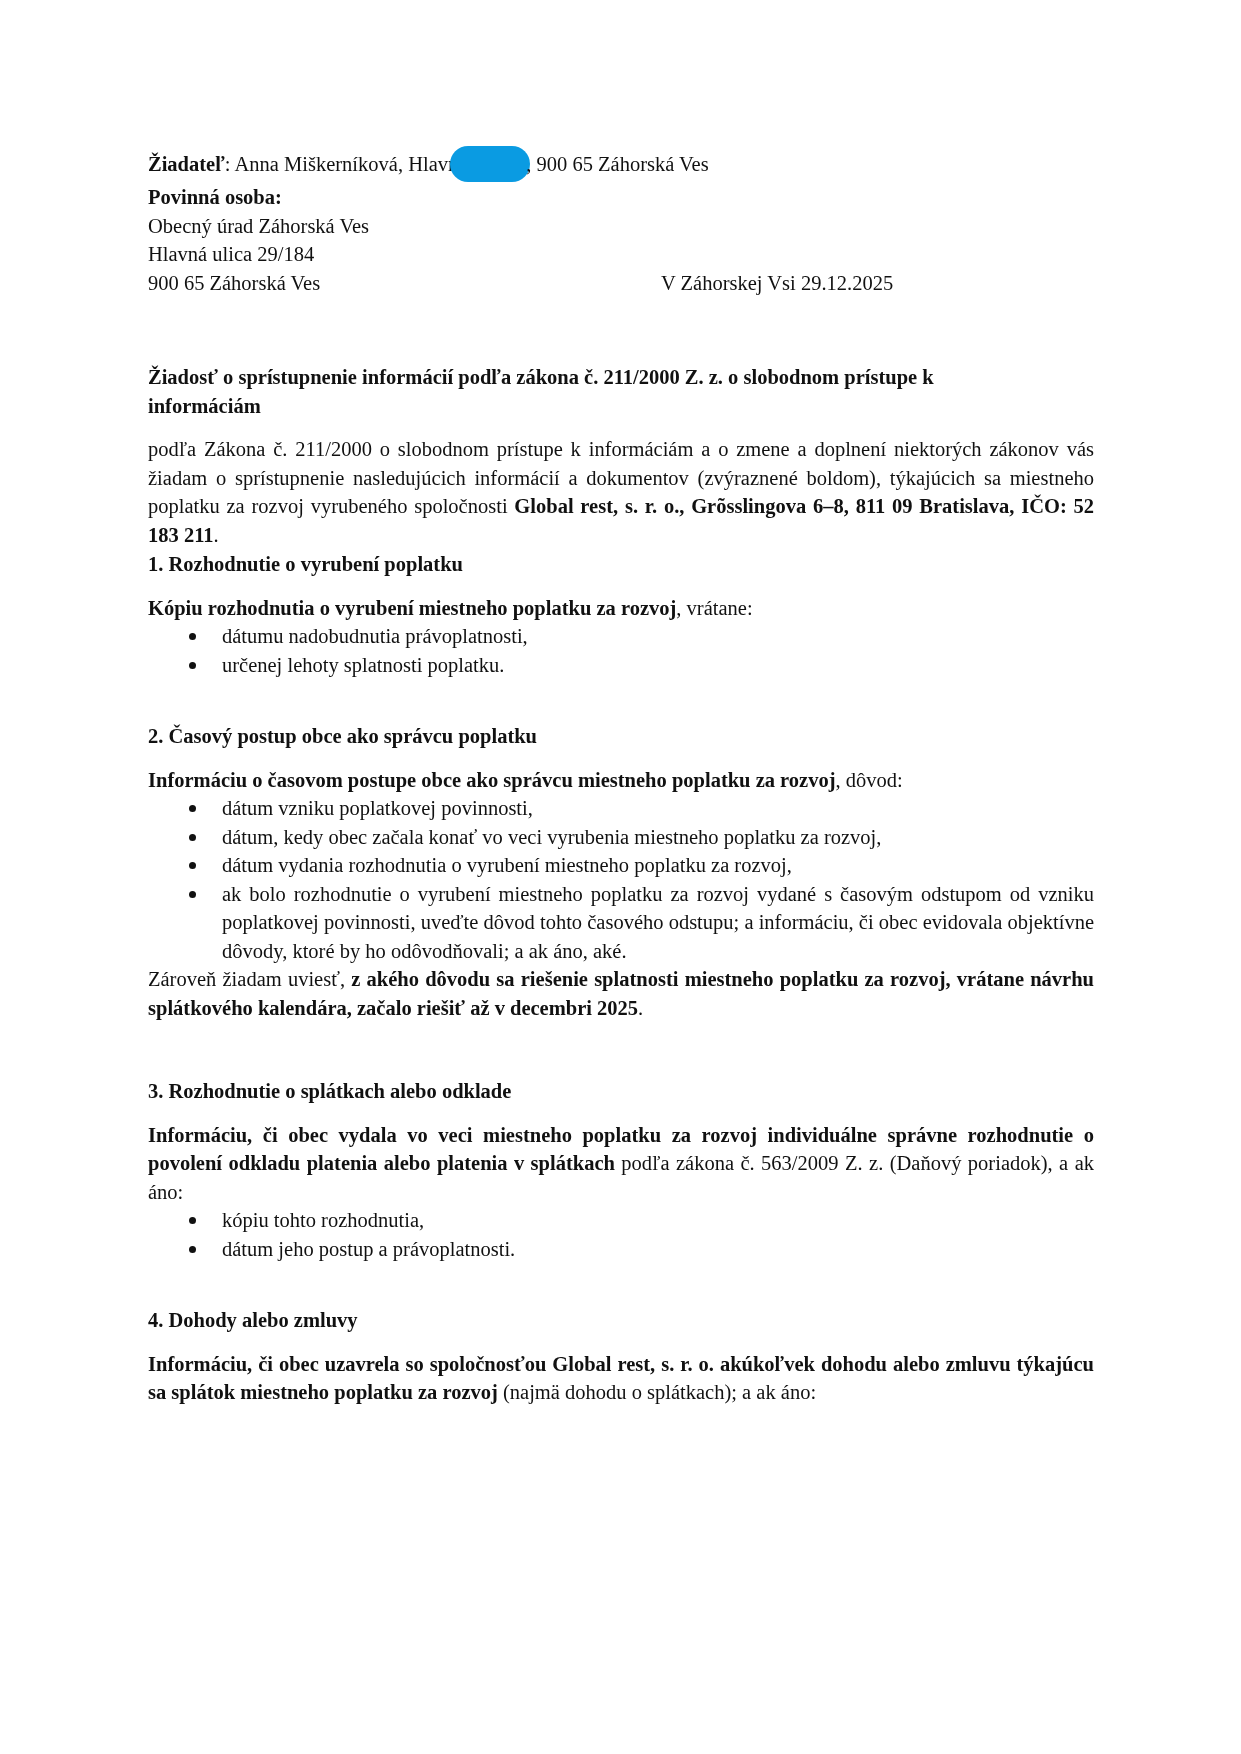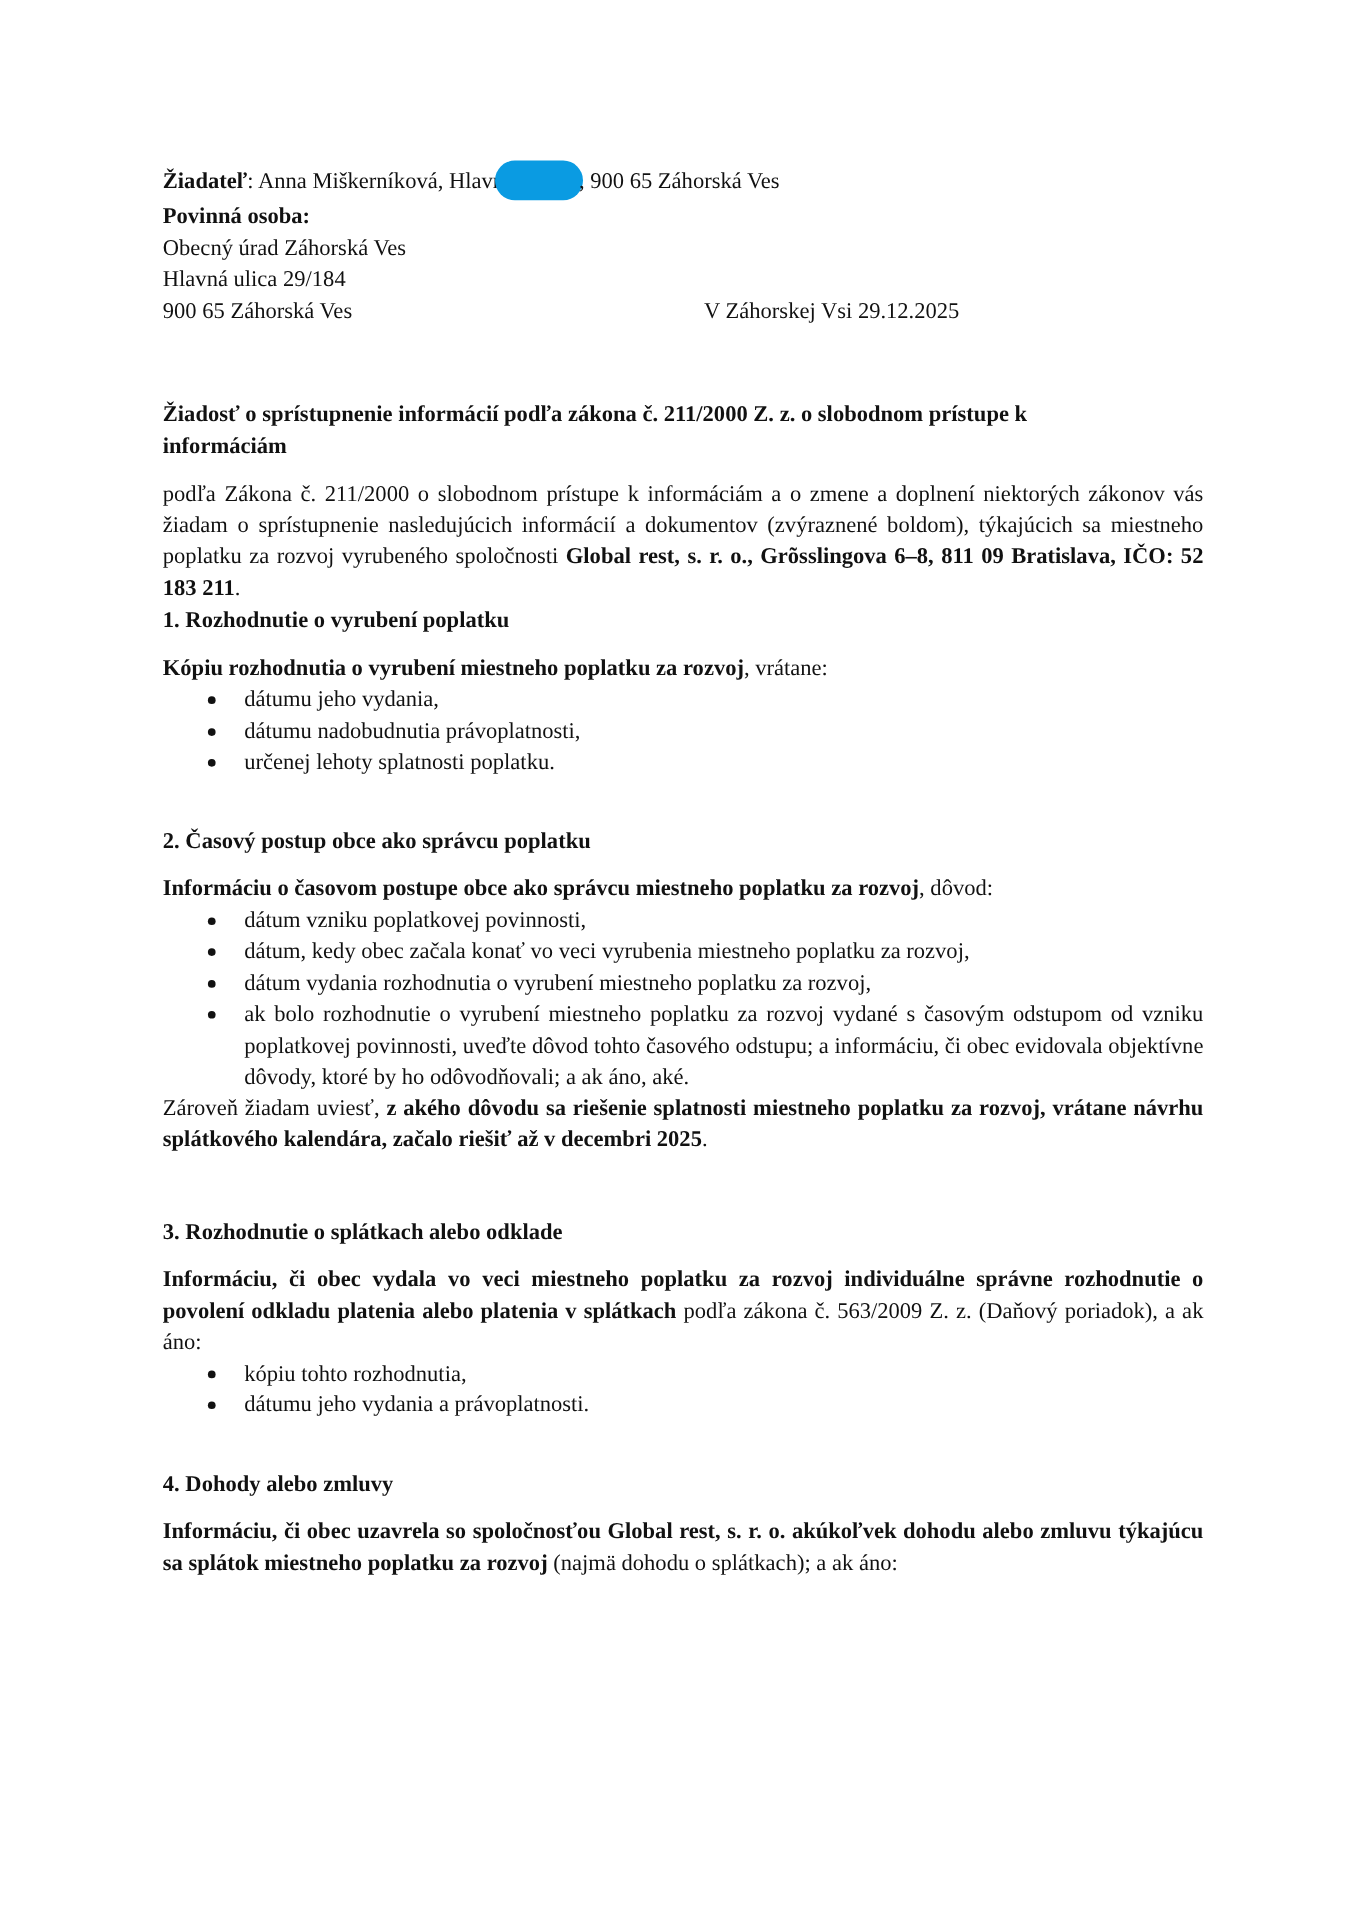--- a/index.html
+++ b/index.html
@@ -31,21 +31,21 @@
     display: inline-block;
     width: 80px;
     height: 36px;
     background: #0a9be2;
     border-radius: 18px;
     vertical-align: -11px;
     margin-left: -8px;
     margin-right: -4px;
   }
   .authority-block { margin-top: 1px; }
-  .date-row { display: flex; }
+  .date-row { display: flex; gap: 21px; }
   .date-row .left { width: 492px; }
   .subject {
     margin-top: 66px;
     font-weight: bold;
     width: 880px;
   }
   .greeting { margin-top: 15px; }
   .intro { margin-top: 15px; }
   .section-heading { font-weight: bold; }
   .h1 { margin-top: 1px; }
@@ -93,38 +93,37 @@
   </div>
 
   <p class="subject">Žiadosť o sprístupnenie informácií podľa zákona č. 211/2000 Z. z. o slobodnom prístupe k informáciám</p>
 
 
   <p class="intro justify"><span>podľa Zákona č. 211/2000 o slobodnom prístupe k informáciám a o zmene a doplnení niektorých zákonov vás žiadam o sprístupnenie nasledujúcich informácií a dokumentov (zvýraznené boldom), týkajúcich sa miestneho poplatku za rozvoj vyrubeného spoločnosti </span><b>Global rest, s. r. o., Grõsslingova 6–8, 811 09 Bratislava, IČO: 52 183 211</b><span>.</span></p>
 
   <p class="section-heading h1">1. Rozhodnutie o vyrubení poplatku</p>
   <p class="section-lead justify"><b>Kópiu rozhodnutia o vyrubení miestneho poplatku za rozvoj</b><span>, vrátane:</span></p>
   <ul class="bullets">
-    <li><span class="dot"></span><span>dátumu jeho vydania,</span></li>
     <li><span class="dot"></span><span>dátumu nadobudnutia právoplatnosti,</span></li>
     <li><span class="dot"></span><span>určenej lehoty splatnosti poplatku.</span></li>
   </ul>
 
   <p class="section-heading h2">2. Časový postup obce ako správcu poplatku</p>
   <p class="section-lead justify"><b>Informáciu o časovom postupe obce ako správcu miestneho poplatku za rozvoj</b><span>, dôvod:</span></p>
   <ul class="bullets">
     <li><span class="dot"></span><span>dátum vzniku poplatkovej povinnosti,</span></li>
     <li><span class="dot"></span><span>dátum, kedy obec začala konať vo veci vyrubenia miestneho poplatku za rozvoj,</span></li>
     <li><span class="dot"></span><span>dátum vydania rozhodnutia o vyrubení miestneho poplatku za rozvoj,</span></li>
     <li><span class="dot"></span><span>ak bolo rozhodnutie o vyrubení miestneho poplatku za rozvoj vydané s časovým odstupom od vzniku poplatkovej povinnosti, uveďte dôvod tohto časového odstupu; a informáciu, či obec evidovala objektívne dôvody, ktoré by ho odôvodňovali; a ak áno, aké.</span></li>
   </ul>
   <p class="justify"><span>Zároveň žiadam uviesť, </span><b>z akého dôvodu sa riešenie splatnosti miestneho poplatku za rozvoj, vrátane návrhu splátkového kalendára, začalo riešiť až v decembri 2025</b><span>.</span></p>
 
   <p class="section-heading h3">3. Rozhodnutie o splátkach alebo odklade</p>
   <p class="section-lead justify"><b>Informáciu, či obec vydala vo veci miestneho poplatku za rozvoj individuálne správne rozhodnutie o povolení odkladu platenia alebo platenia v splátkach</b><span> podľa zákona č. 563/2009 Z. z. (Daňový poriadok), a ak áno:</span></p>
   <ul class="bullets">
     <li><span class="dot"></span><span>kópiu tohto rozhodnutia,</span></li>
-    <li><span class="dot"></span><span>dátumu jeho vydania a právoplatnosti.</span></li>
+    <li><span class="dot"></span><span>dátum jeho postup a právoplatnosti.</span></li>
   </ul>
 
   <p class="section-heading h4">4. Dohody alebo zmluvy</p>
   <p class="section-lead justify"><b>Informáciu, či obec uzavrela so spoločnosťou Global rest, s. r. o. akúkoľvek dohodu alebo zmluvu týkajúcu sa splátok miestneho poplatku za rozvoj</b><span> (najmä dohodu o splátkach); a ak áno:</span></p>
 
 </div>
 
 </body></html>

